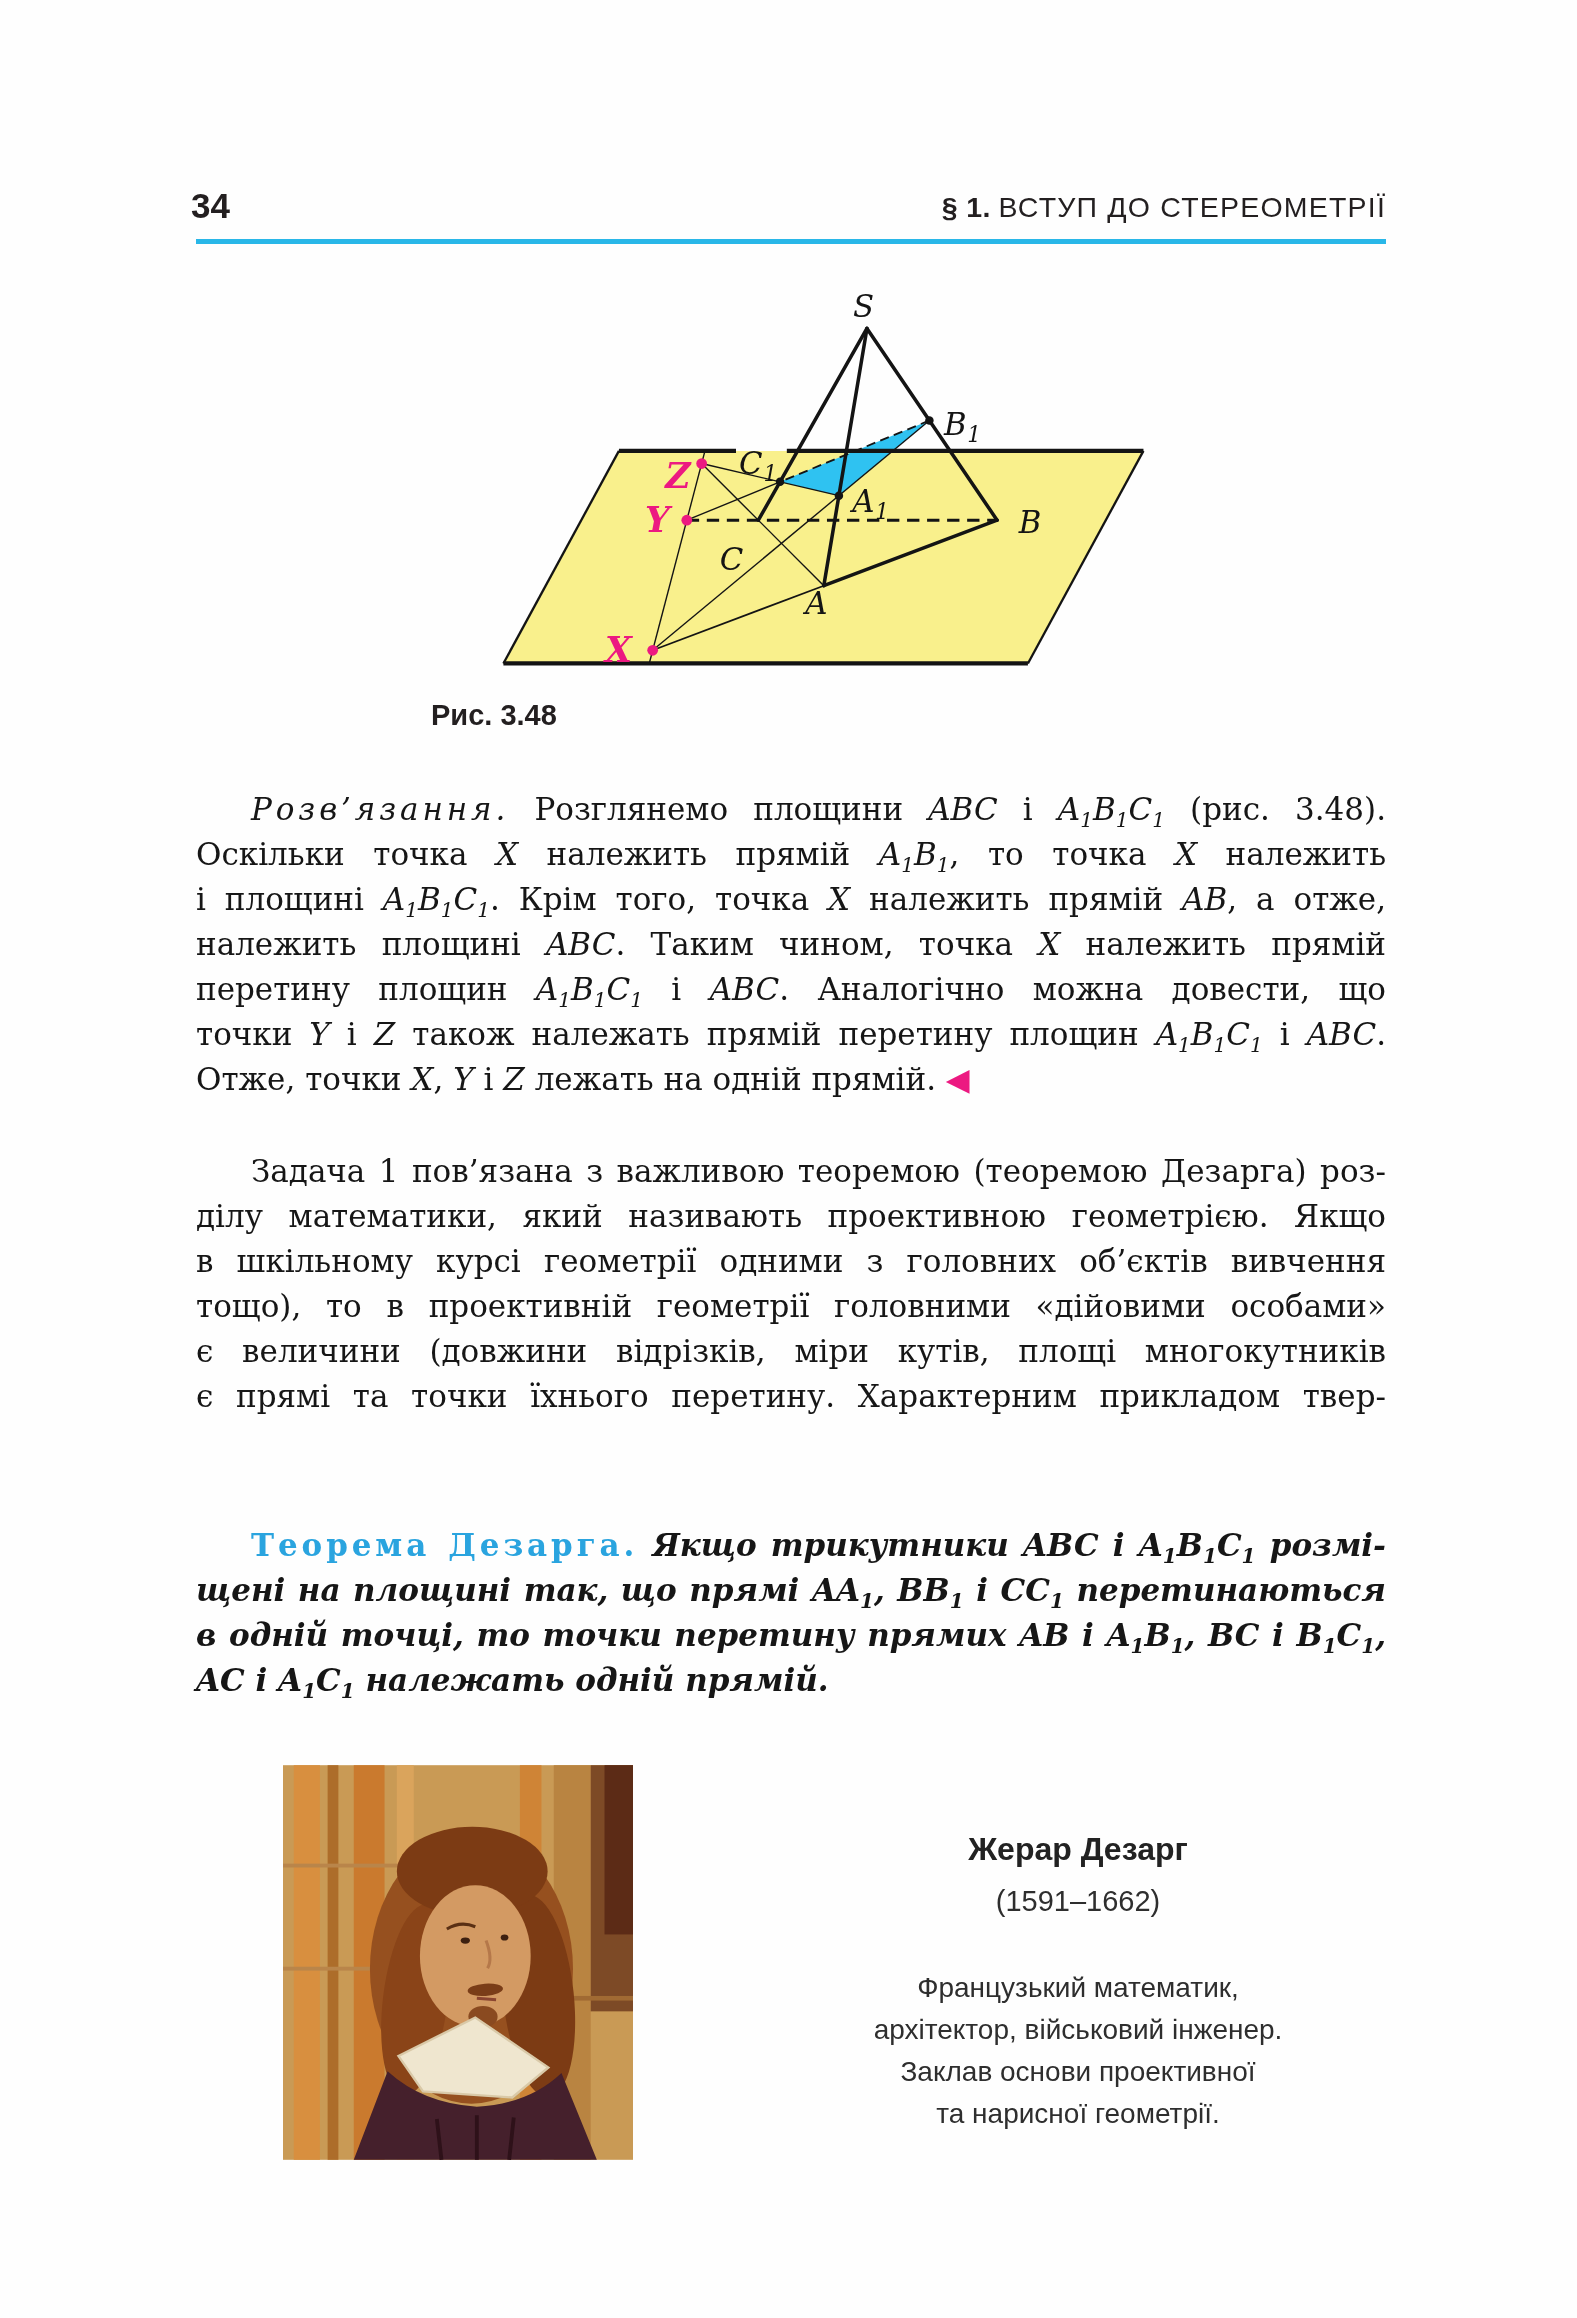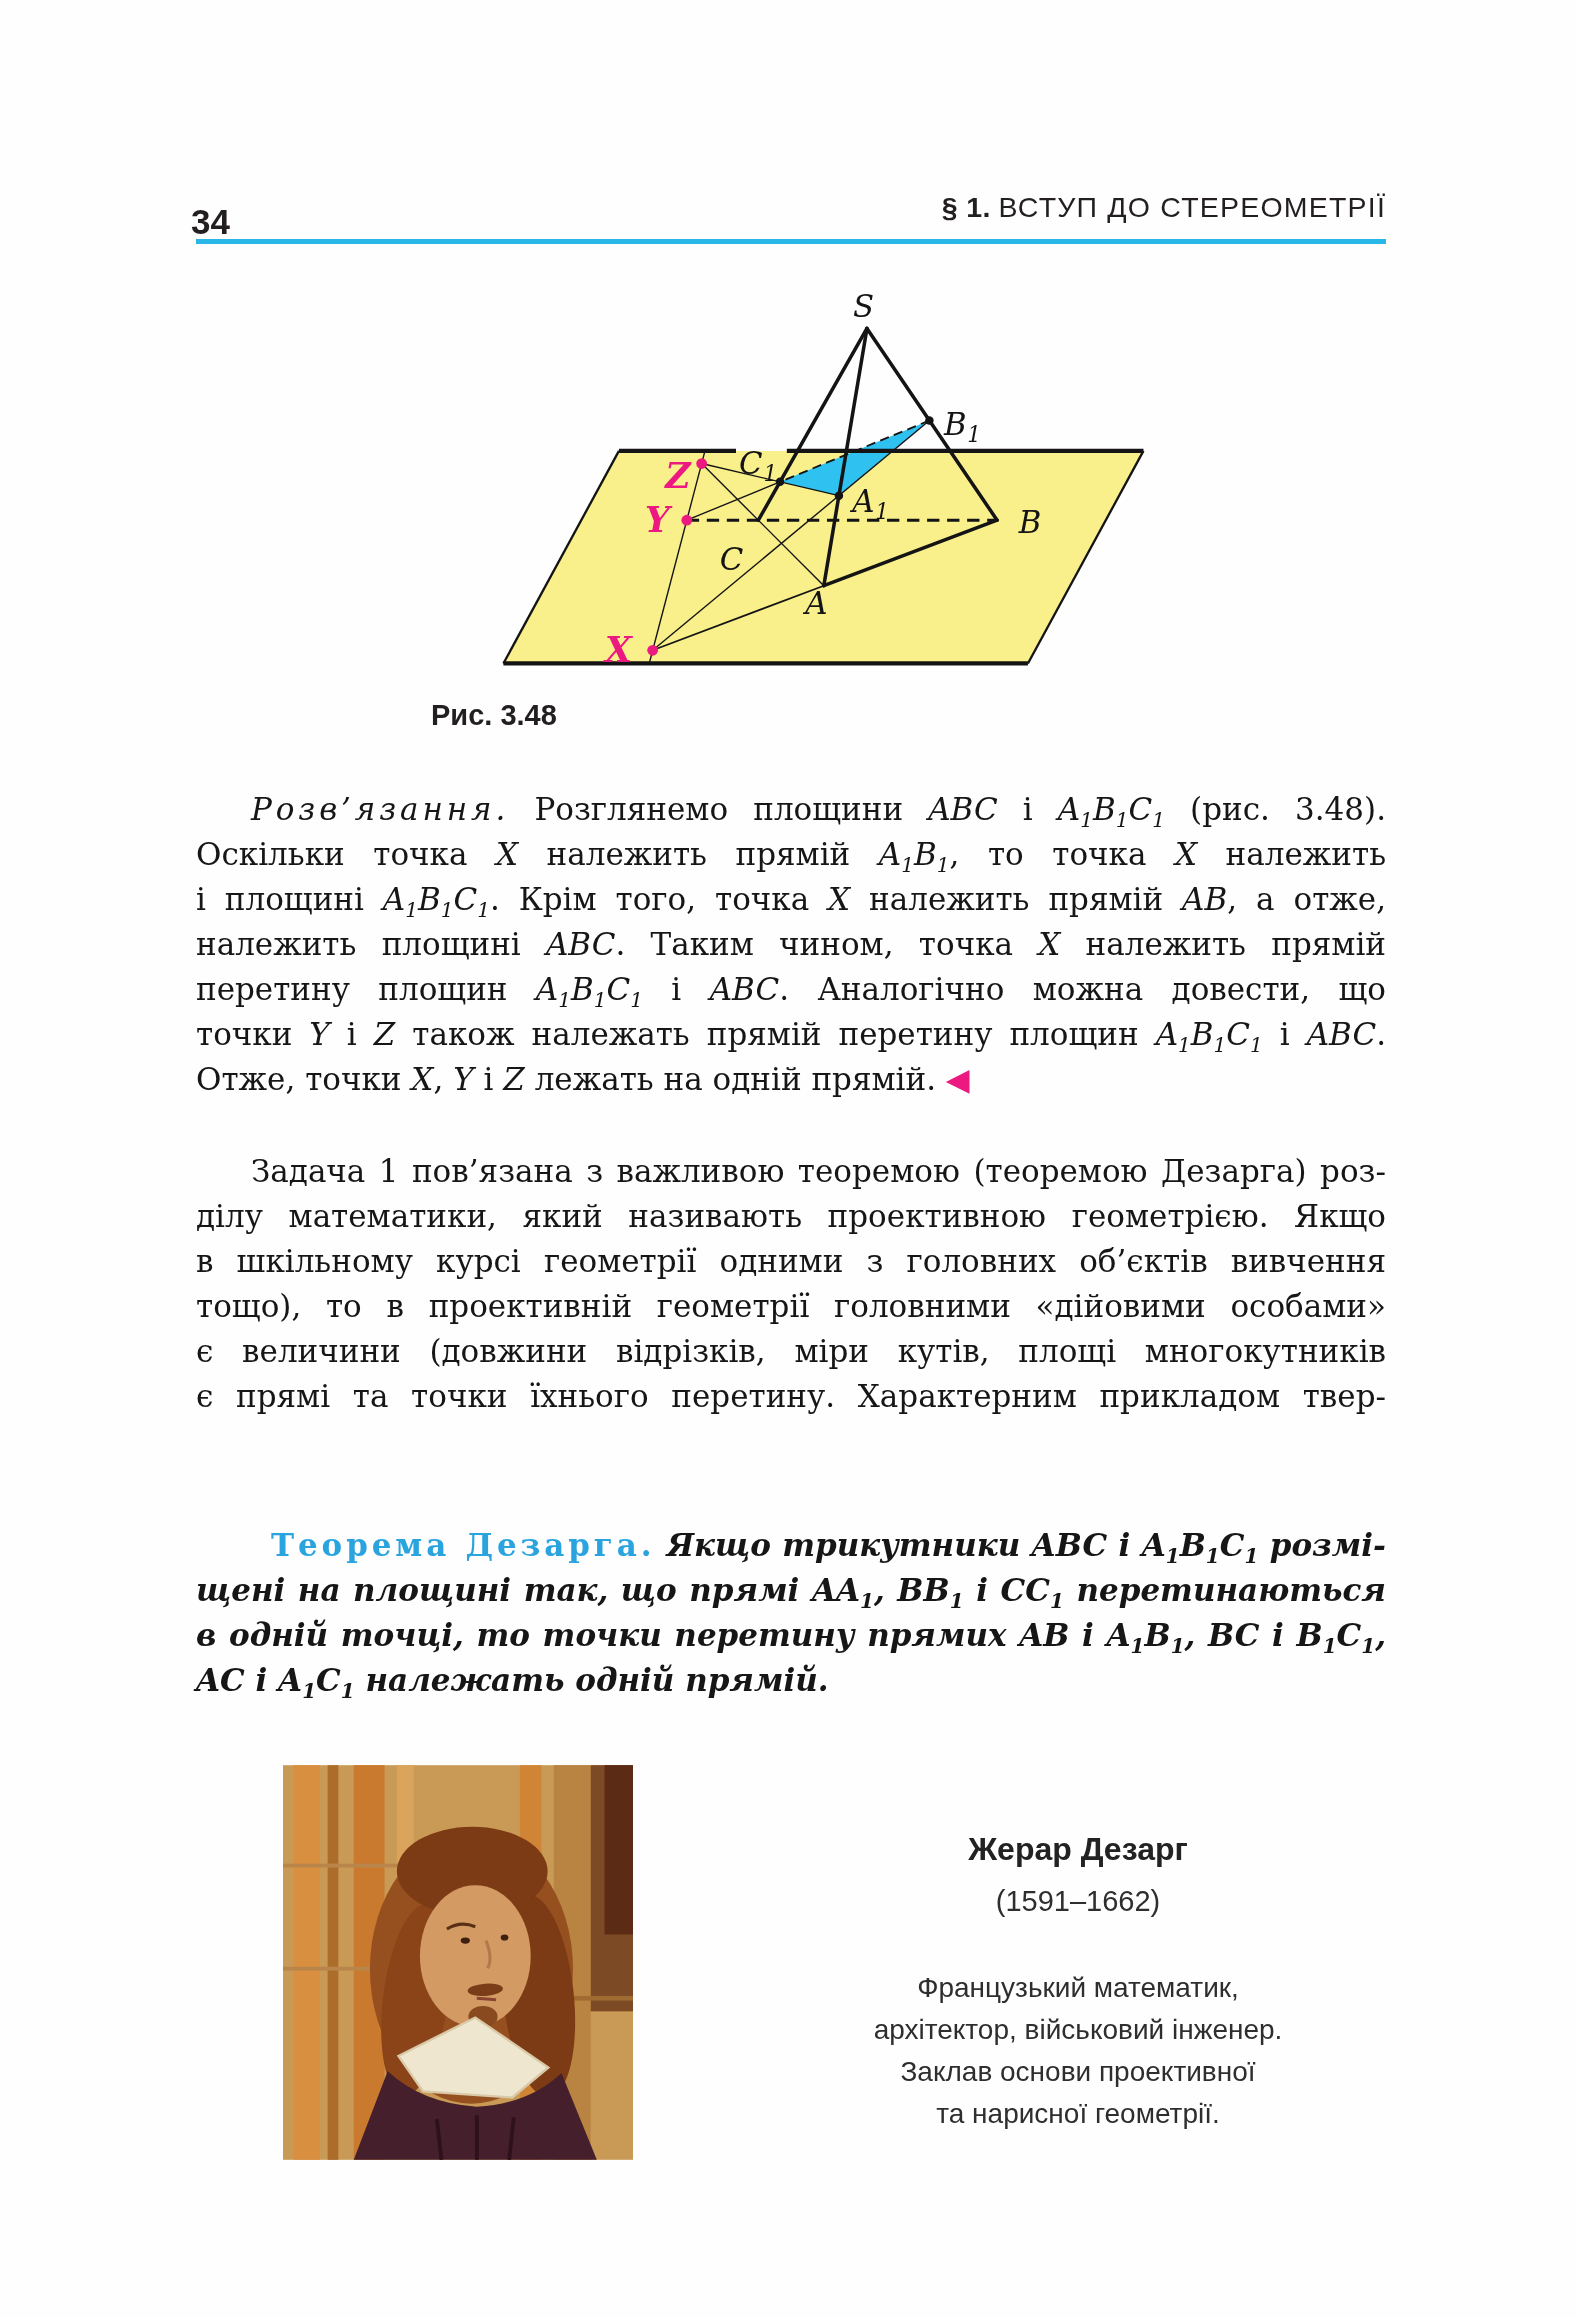--- a/index.html
+++ b/index.html
@@ -1,21 +1,21 @@
 <!DOCTYPE html>
 <html style="font-size:12.3px"><head>
 <meta charset="utf-8">
 <title>page</title>
 <style>
   html,body{margin:0;padding:0;background:#ffffff;}
   .page{position:relative;width:1577px;height:2319px;background:#fefefe;overflow:hidden;
         font-family:"DejaVu Serif",serif;color:#161616;}
 
   
-  .pagenum{position:absolute;left:191px;top:202px;font-family:"Liberation Sans",sans-serif;
+  .pagenum{position:absolute;left:191px;top:186px;font-family:"Liberation Sans",sans-serif;
            font-weight:bold;font-size:35px;color:#231f20;}
   .htitle{position:absolute;left:196px;top:191px;width:1190px;text-align:right;
           font-family:"Liberation Sans",sans-serif;font-size:28.5px;color:#231f20;letter-spacing:1.2px;}
   .htitle .sec-label{font-weight:bold;margin-right:7.7px;letter-spacing:0.4px;}
   .hrule{position:absolute;left:196px;top:239px;width:1190px;height:5.4px;background:#29b7e8;}
 
   
   .fig{position:absolute;left:431px;top:266px;width:724px;height:416px;}
   .figcap{position:absolute;left:431px;top:699px;width:724px;text-align:left;
           font-family:"Liberation Sans",sans-serif;font-weight:bold;font-size:29px;color:#231f20;}
@@ -25,21 +25,21 @@
 
   
   .para{position:absolute;left:196px;width:1190px;font-size:31px;line-height:45px;color:#161616;}
   .tline{text-align:justify;text-align-last:justify;white-space:normal;}
   .tline.last{text-align-last:left;}
   .para .tline.first{text-indent:55px;}
   .para i{font-style:italic;}
   .para sub{font-size:20px;line-height:0;vertical-align:-7px;}
   .lead-i{font-style:italic;letter-spacing:3.9px;}
   .thm{font-weight:bold;font-style:italic;}
-  .thm-lead{font-style:normal;font-weight:bold;color:#2aa4df;letter-spacing:3.9px;margin-left:20px;}
+  .thm-lead{font-style:normal;font-weight:bold;color:#2aa4df;letter-spacing:3.9px;}
   .arrow{color:#ec1981;font-style:normal;}
 
   
   .bio-img{position:absolute;left:283px;top:1765px;width:350px;height:395px;}
   .bio-text{position:absolute;left:770px;top:1831px;width:616px;text-align:center;
             font-family:"Liberation Sans",sans-serif;color:#2e2e2e;}
   .bio-name{font-weight:bold;font-size:32px;color:#222;margin-bottom:17px;}
   .bio-years{font-size:29px;margin-bottom:49px;}
   .bio-text .tline{text-align:center;text-align-last:center;font-size:28px;line-height:42px;}
 </style>

